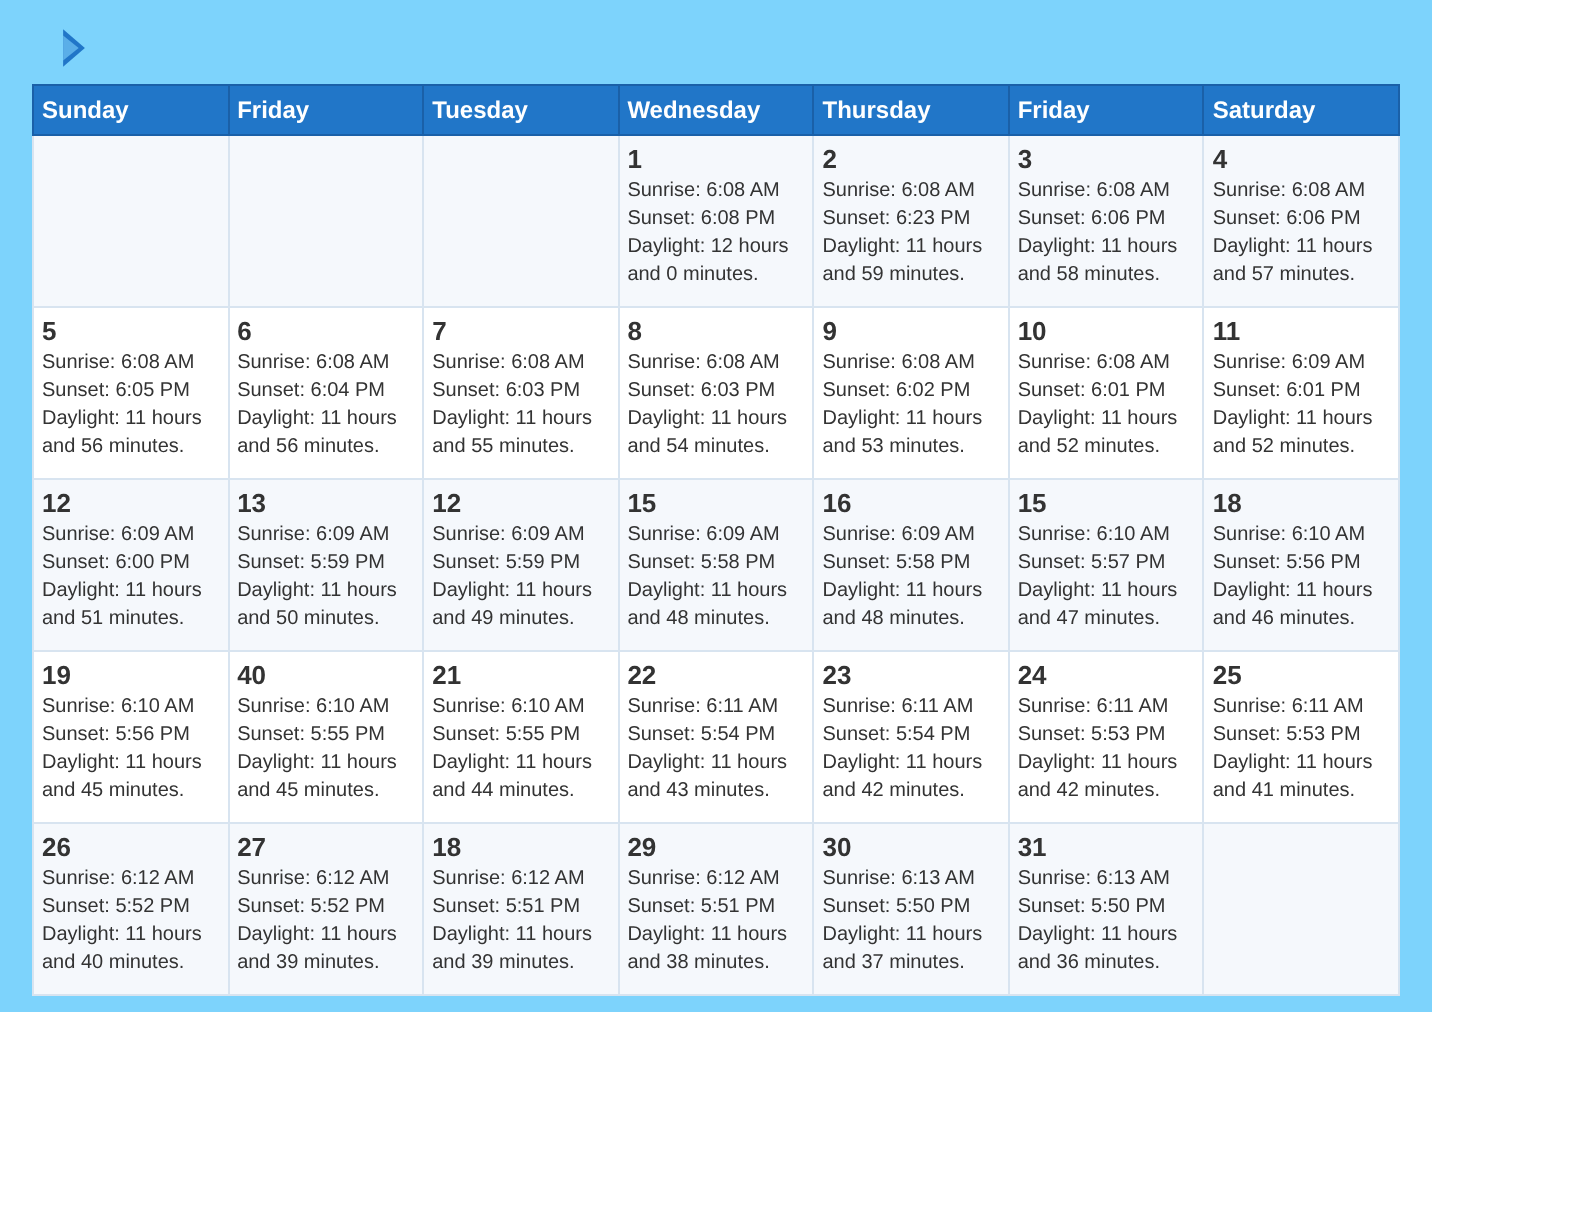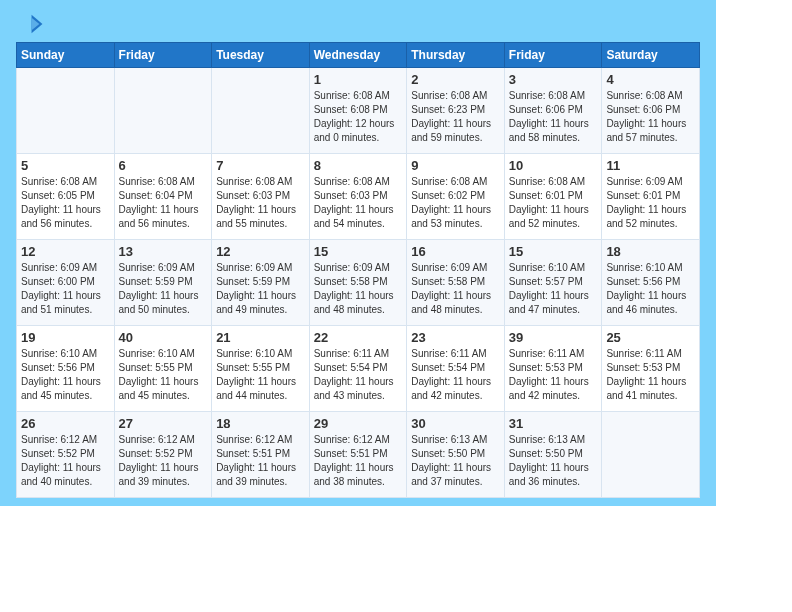--- a/index.html
+++ b/index.html
@@ -294,21 +294,21 @@
 and 43 minutes.</div>
           </td>
           <td>
             <div class="day-num">23</div>
             <div class="day-info">Sunrise: 6:11 AM
 Sunset: 5:54 PM
 Daylight: 11 hours
 and 42 minutes.</div>
           </td>
           <td>
-            <div class="day-num">39</div>
+            <div class="day-num">24</div>
             <div class="day-info">Sunrise: 6:11 AM
 Sunset: 5:53 PM
 Daylight: 11 hours
 and 42 minutes.</div>
           </td>
           <td>
             <div class="day-num">25</div>
             <div class="day-info">Sunrise: 6:11 AM
 Sunset: 5:53 PM
 Daylight: 11 hours

